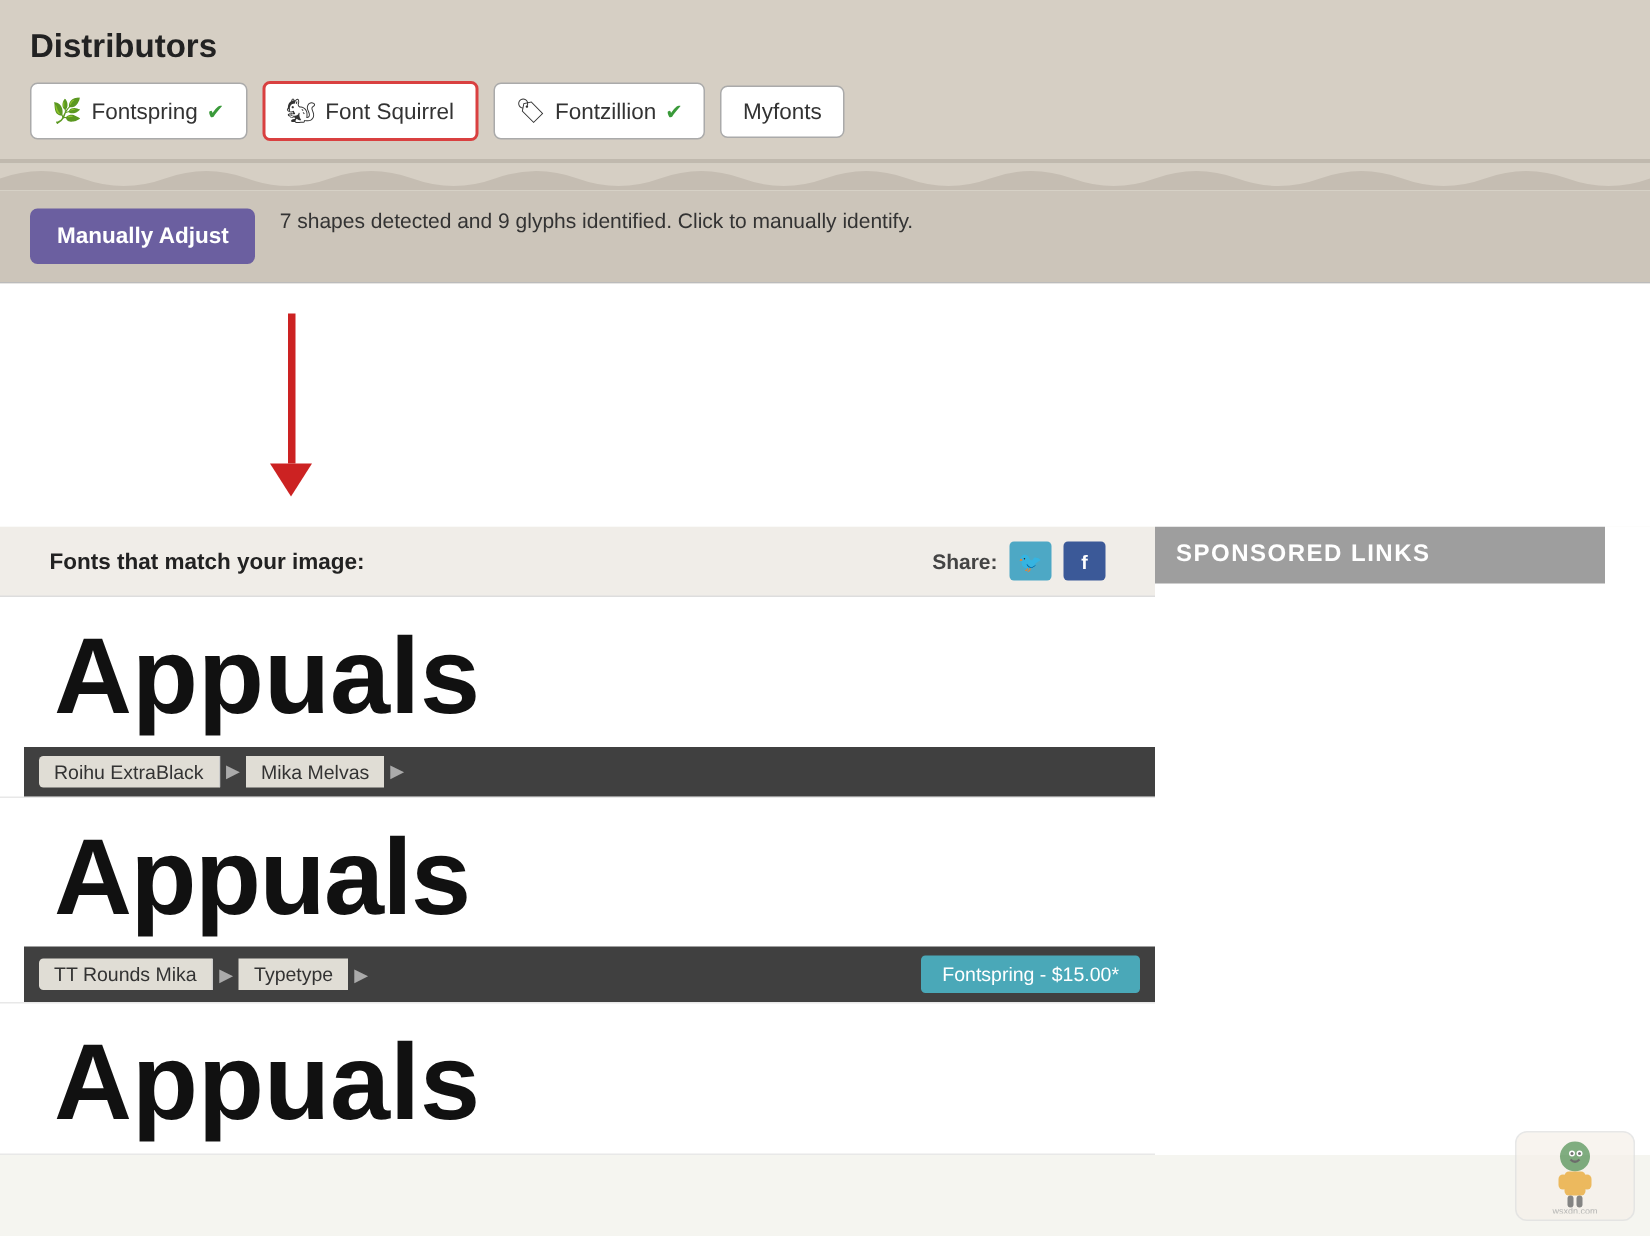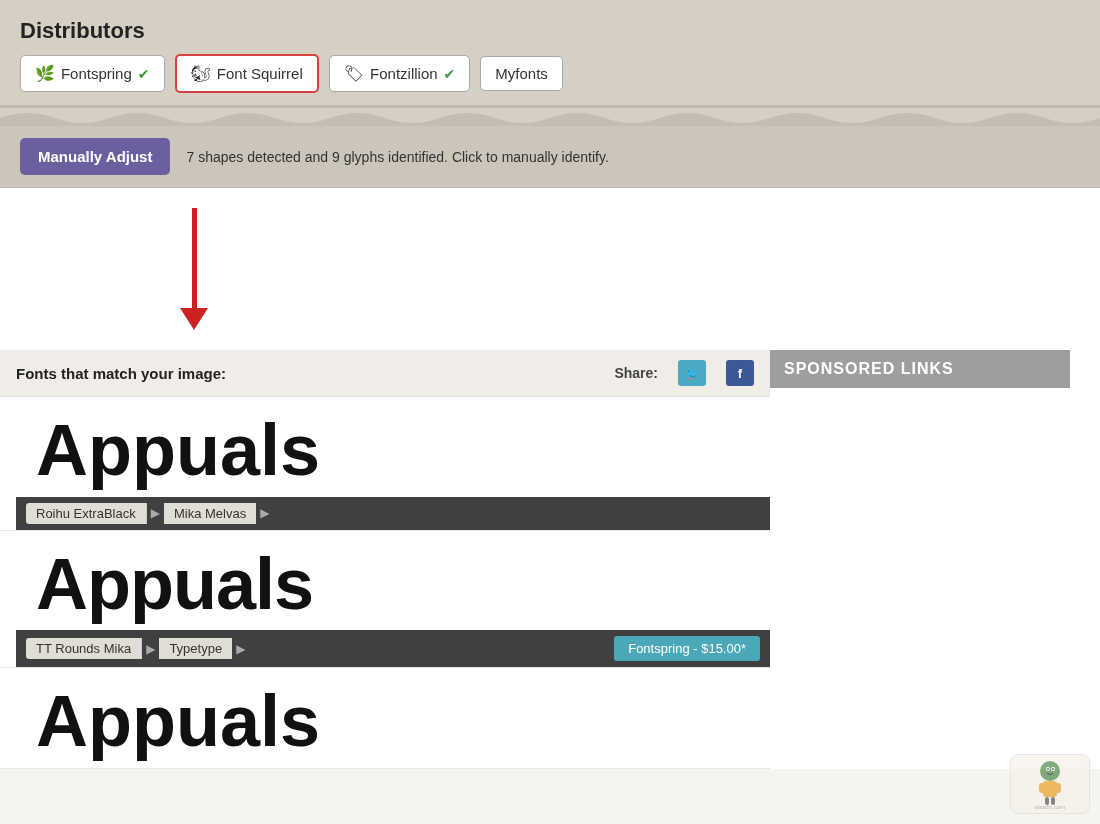--- a/index.html
+++ b/index.html
@@ -67,21 +67,20 @@
 
     .dist-btn .checkmark {
       color: #3a9a3a;
       font-size: 14px;
     }
 
     
     .manually-adjust-bar {
       background: #ccc5ba;
       display: flex;
-      align-items: center;
       gap: 16px;
       padding: 12px 20px;
       border-bottom: 1px solid #bbb;
     }
 
     .manually-adjust-btn {
       background: #6b5fa0;
       color: white;
       border: none;
       border-radius: 5px;
@@ -138,34 +137,34 @@
       flex: 1;
       max-width: 770px;
     }
 
     
     .fonts-match-header {
       background: #f0ede8;
       display: flex;
       align-items: center;
       justify-content: space-between;
-      padding: 10px 16px;
+      padding: 10px 33px;
       border-bottom: 1px solid #ddd;
     }
 
     .fonts-match-title {
       font-size: 15px;
       font-weight: bold;
       color: #222;
     }
 
     .share-section {
       display: flex;
       align-items: center;
-      gap: 20px;
+      gap: 8px;
     }
 
     .share-label {
       font-size: 14px;
       color: #444;
       font-weight: bold;
     }
 
     .share-twitter {
       background: #4da8c5;

